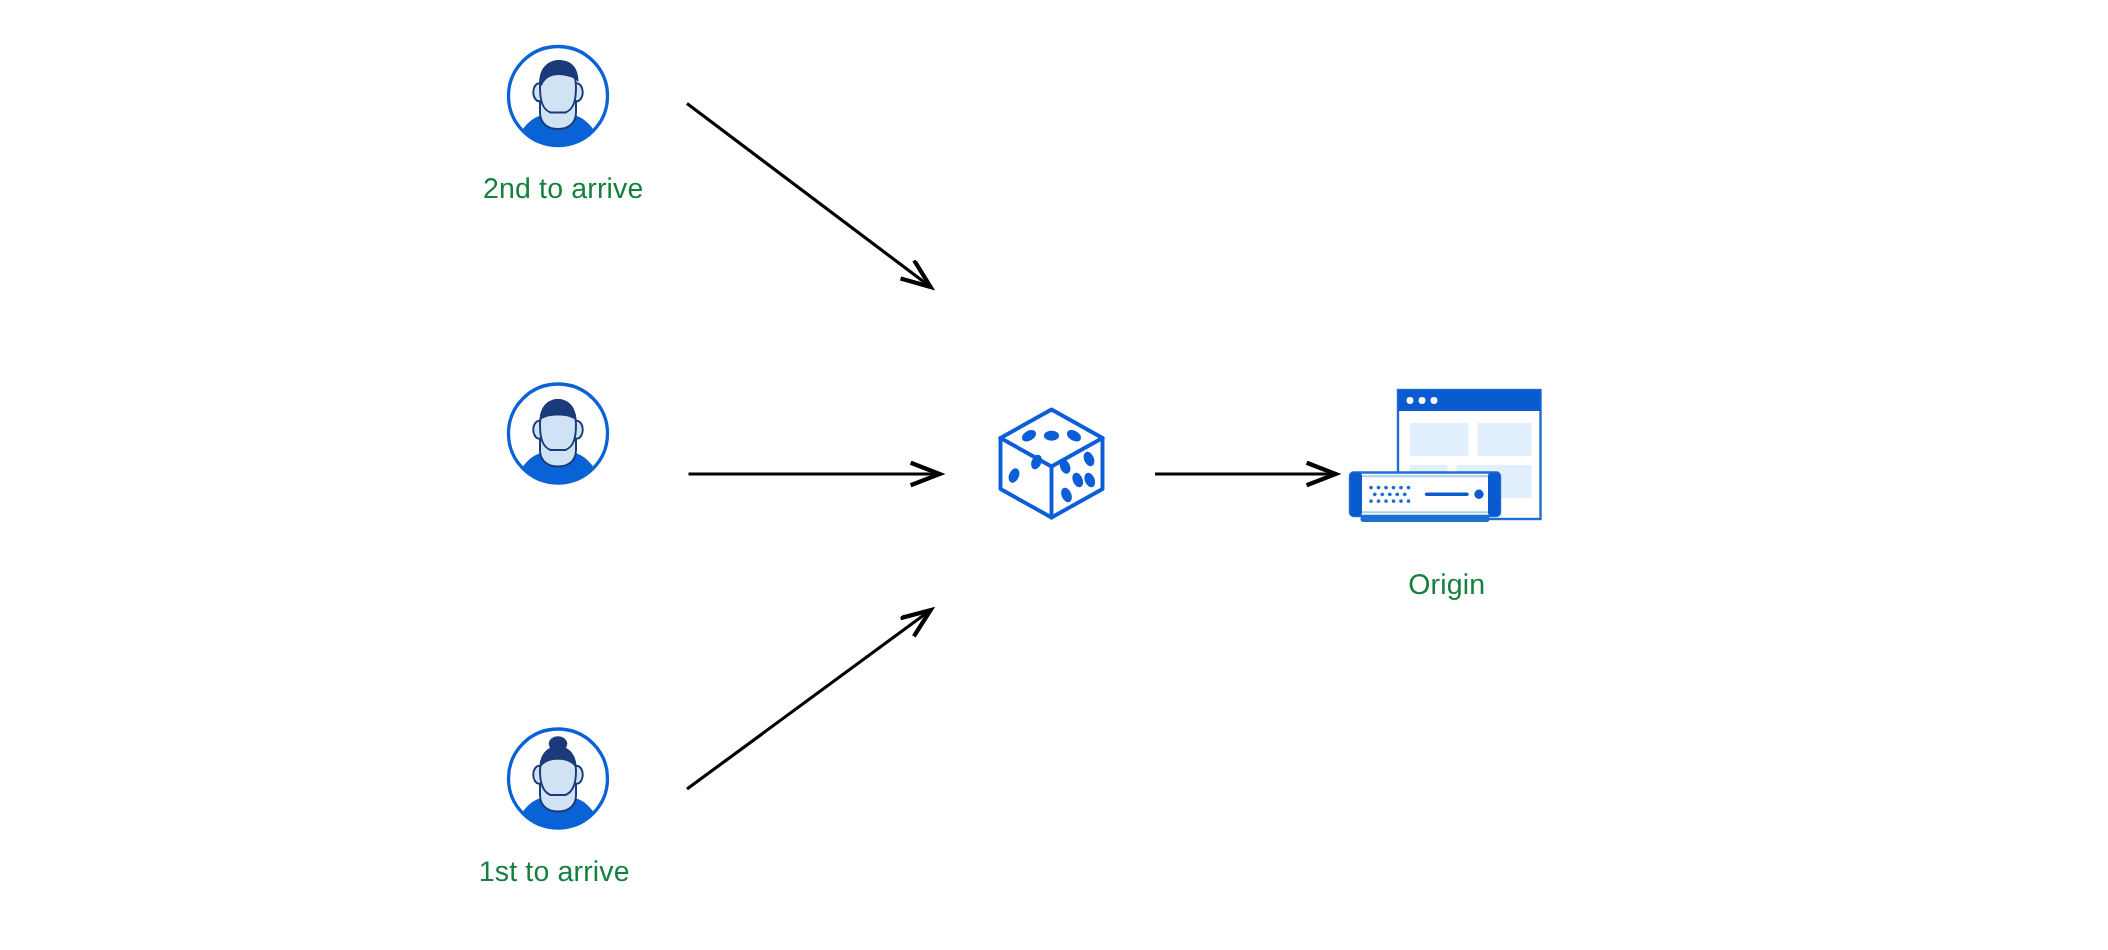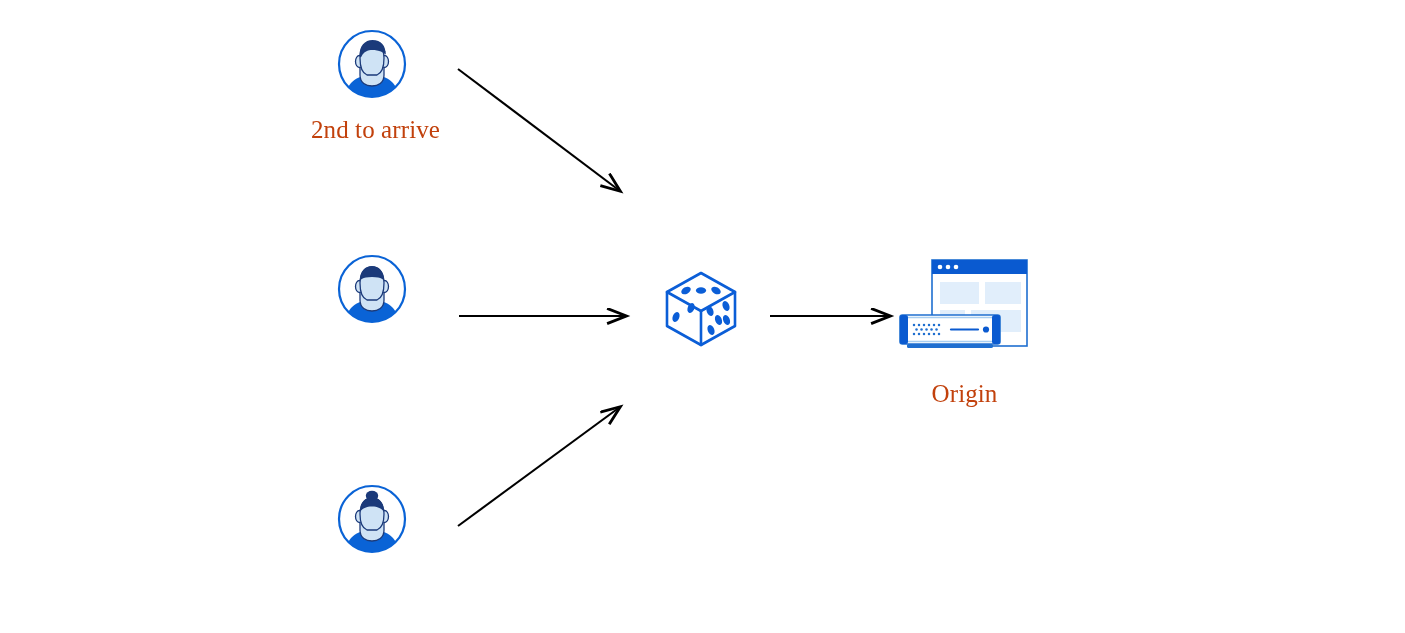--- a/index.html
+++ b/index.html
@@ -16,23 +16,23 @@
     height: 633px;
     background: #ffffff;
     overflow: hidden;
   }
   .icon-wrap {
     position: absolute;
   }
   .node-label {
     position: absolute;
     text-align: center;
-    color: #c2410c;
-    font-size: 25px;
-    font-family: Liberation Serif, serif;
+    color: #15803d;
+    font-size: 19px;
+    font-family: Liberation Sans, sans-serif;
     white-space: nowrap;
     letter-spacing: 0.1px;
   }
   .arrow-layer {
     position: absolute;
     left: 0;
     top: 0;
     width: 1405px;
     height: 633px;
     pointer-events: none;
@@ -117,20 +117,21 @@
         <path d="M8 72 C10 54 22 47 36 47 C50 47 62 54 64 72 Z" fill="#0a63d6"></path>
         <path d="M24 47 C24 55 30 58 36 58 C42 58 48 55 48 47 L48 38 L24 38 Z" fill="#cfe3f5" stroke="#1b3a7a" stroke-width="1.3"></path>
         <ellipse cx="23.5" cy="33.5" rx="4" ry="6" fill="#cfe3f5" stroke="#1b3a7a" stroke-width="1.3"></ellipse>
         <ellipse cx="48.5" cy="33.5" rx="4" ry="6" fill="#cfe3f5" stroke="#1b3a7a" stroke-width="1.3"></ellipse>
         <path d="M24 31 C24 20 30 15 36 15 C42 15 48 20 48 31 C48 40 46 45 41 47 L31 47 C26 45 24 40 24 31 Z" fill="#cfe3f5" stroke="#1b3a7a" stroke-width="1.3"></path>
         <path d="M24.2 29 C23.4 19.5 29 14.6 36 14.6 C43 14.6 48.6 19.5 47.8 29 C47.8 29 45.6 23.5 36 23.5 C26.4 23.5 24.2 29 24.2 29 Z" fill="#1b3a7a"></path>
         <ellipse cx="36" cy="12.8" rx="6.2" ry="5" fill="#1b3a7a"></ellipse>
       </g>
     </svg>
   </div>
+  <div class="node-label" style="left:0; top:571px; width:739px;">1st to arrive</div>
 
   <div class="icon-wrap" style="left:660px; top:268px;">
     <svg width="82" height="82" viewBox="0 0 82 82">
       <g fill="none" stroke="#0b5ed7" stroke-width="2.6" stroke-linejoin="round" stroke-linecap="round">
         <path d="M41 5 L75 24 L75 58 L41 77 L7 58 L7 24 Z"></path>
         <path d="M7 24 L41 43 L75 24"></path>
         <path d="M41 43 L41 77"></path>
       </g>
       <g fill="#0b5ed7">
         <ellipse cx="26" cy="22.5" rx="5.1" ry="3.3" transform="rotate(-29 26 22.5)"></ellipse>

